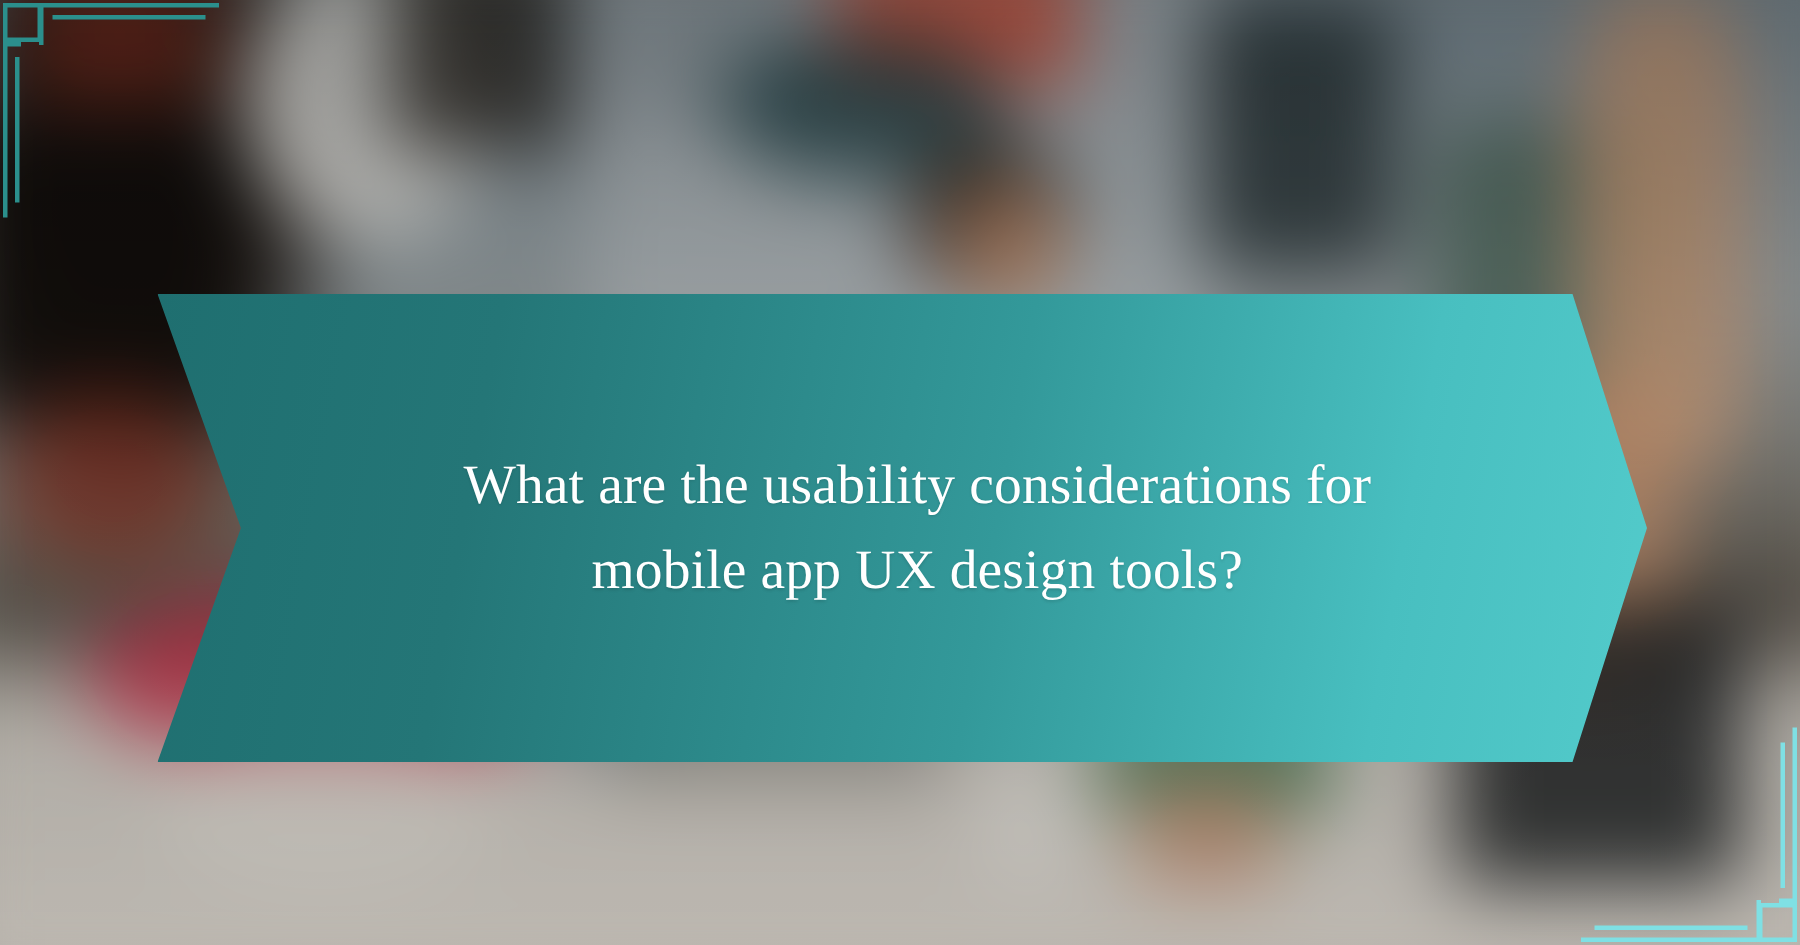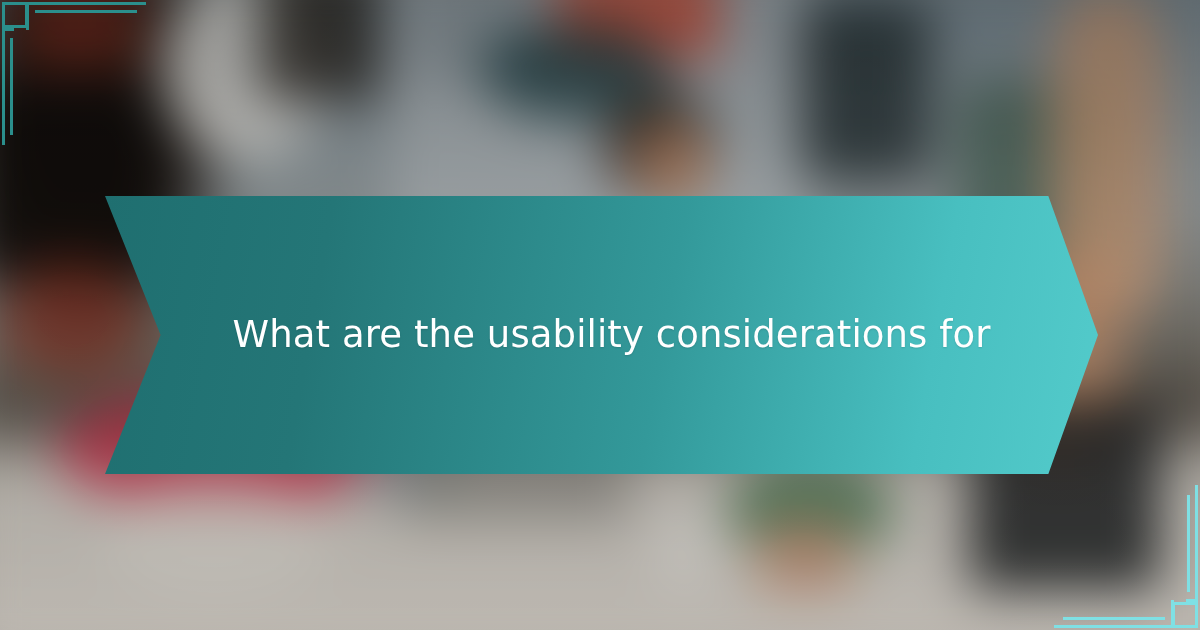--- a/index.html
+++ b/index.html
@@ -93,21 +93,22 @@
   .deco-br { right:0; bottom:0; width:170px; height:170px; color:#7fe0e4; }
 
   .sq { position:absolute; border:3px solid currentColor; }
 
   
   .banner-wrap {
     position:absolute;
     left:105px;
     top:196px;
     width:993px;
-    height:278px;
+    height:312px;
+    font-family:Liberation Serif, serif;
   }
   .banner {
     position:absolute;
     inset:0;
     background:linear-gradient(100deg, #1f6f70 0%, #247677 22%, #33999a 56%, #48bfc0 82%, #53cbcb 100%);
     -webkit-clip-path:polygon(0 0, 95.0% 0, 100% 50%, 95.0% 100%, 0 100%, 5.6% 50%);
     clip-path:polygon(0 0, 95.0% 0, 100% 50%, 95.0% 100%, 0 100%, 5.6% 50%);
   }
   .banner-text {
     position:absolute;
@@ -178,16 +179,17 @@
     <div class="deco-line" style="right:2px;  bottom:30px; width:3px;   height:115px;"></div>
     <div class="deco-line" style="right:10px; bottom:38px; width:3px;   height:97px;"></div>
     <div class="deco-line" style="right:2px;  bottom:28px; width:12px;  height:3px;"></div>
     <div class="deco-line" style="right:26px; bottom:2px;  width:3px;   height:28px;"></div>
   </div>
 
   <div class="banner-wrap">
     <div class="banner"></div>
     <div class="banner-text">
       <span class="l">What are the usability considerations for</span>
+      <span class="l">mobile app UX design tools?</span>
     </div>
   </div>
 
 </div>
 
 </body></html>

